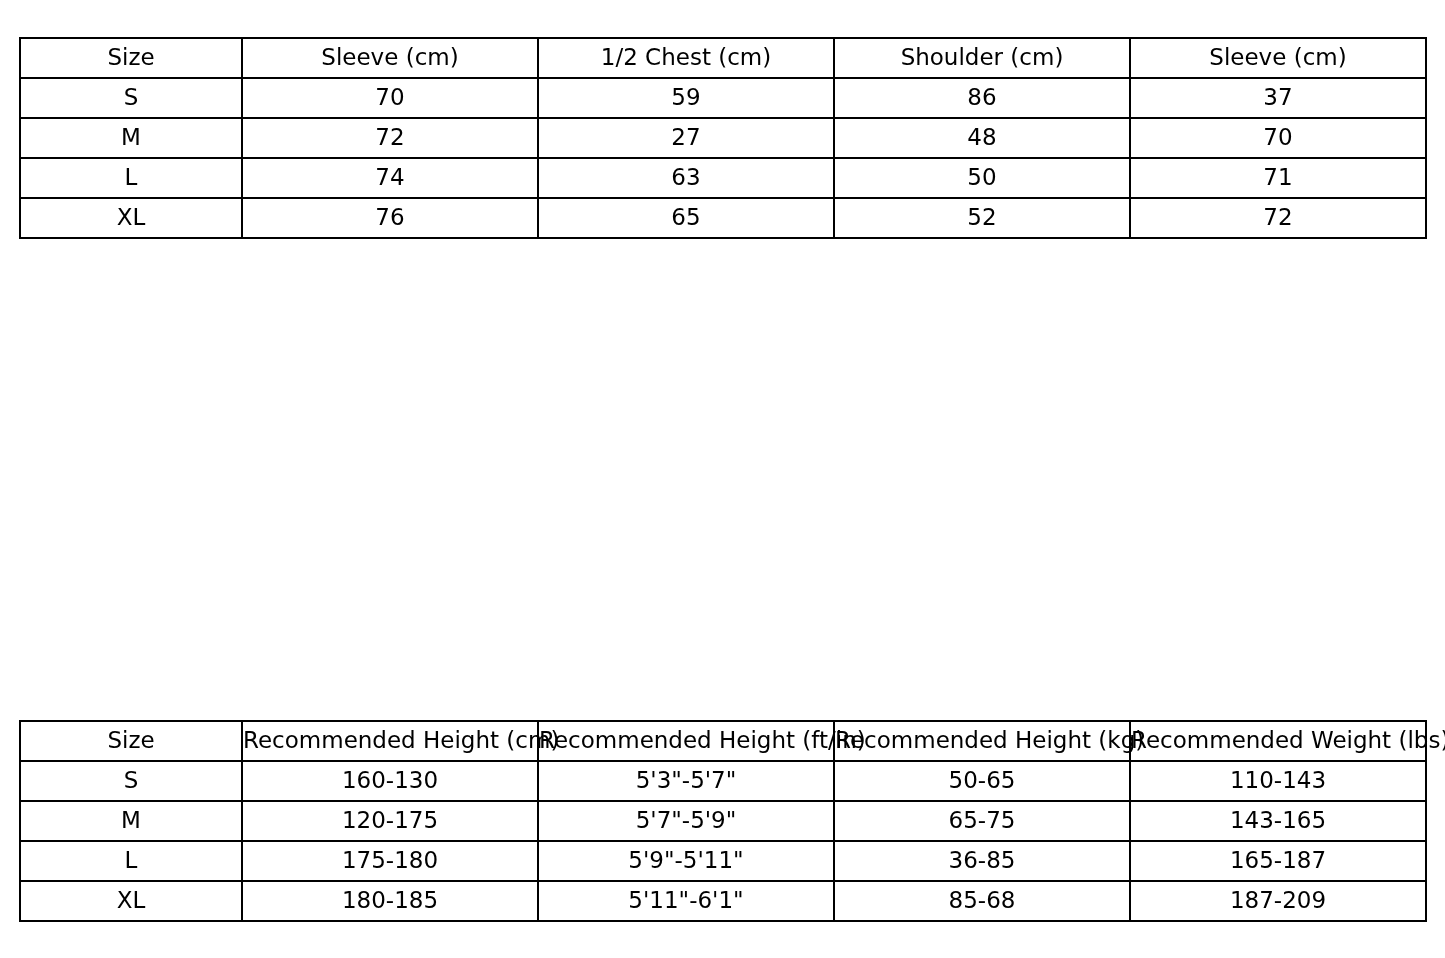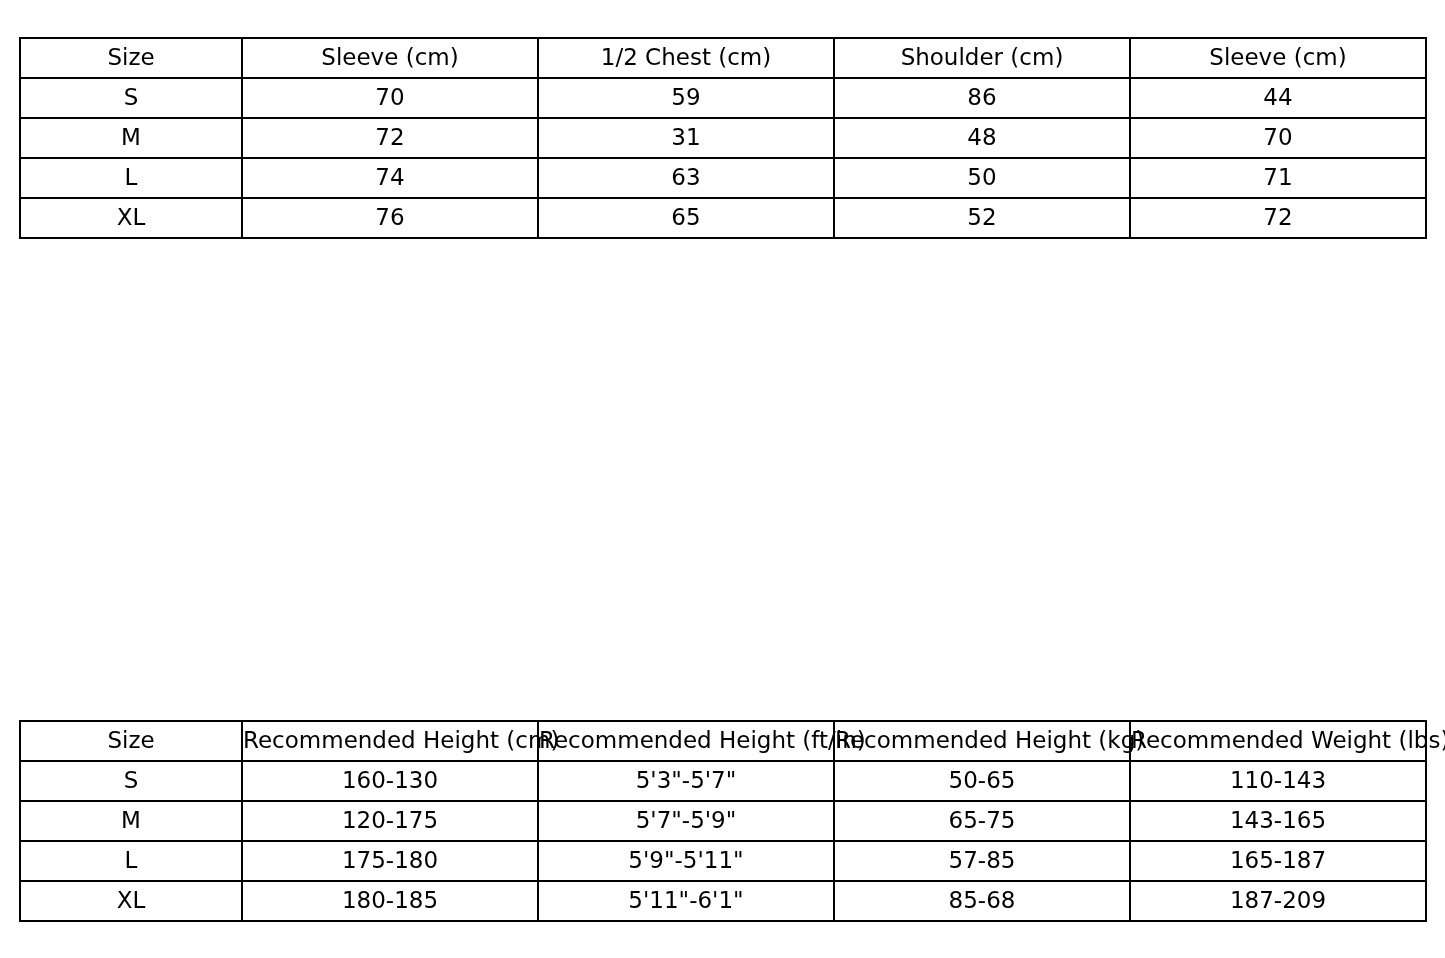--- a/index.html
+++ b/index.html
@@ -98,26 +98,26 @@
         <td>Shoulder (cm)</td>
         <td>Sleeve (cm)</td>
       </tr>
     </thead>
     <tbody>
       <tr>
         <td>S</td>
         <td>70</td>
         <td>59</td>
         <td>86</td>
-        <td>44</td>
+        <td>37</td>
       </tr>
       <tr>
         <td>M</td>
         <td>72</td>
-        <td>31</td>
+        <td>27</td>
         <td>48</td>
         <td>70</td>
       </tr>
       <tr>
         <td>L</td>
         <td>74</td>
         <td>63</td>
         <td>50</td>
         <td>71</td>
       </tr>
@@ -160,21 +160,21 @@
         <td>M</td>
         <td>120-175</td>
         <td>5'7"-5'9"</td>
         <td>65-75</td>
         <td>143-165</td>
       </tr>
       <tr>
         <td>L</td>
         <td>175-180</td>
         <td>5'9"-5'11"</td>
-        <td>57-85</td>
+        <td>36-85</td>
         <td>165-187</td>
       </tr>
       <tr>
         <td>XL</td>
         <td>180-185</td>
         <td>5'11"-6'1"</td>
         <td>85-68</td>
         <td>187-209</td>
       </tr>
     </tbody>

